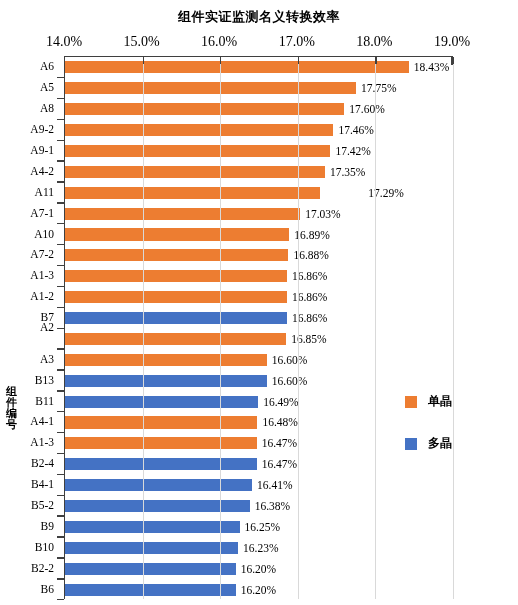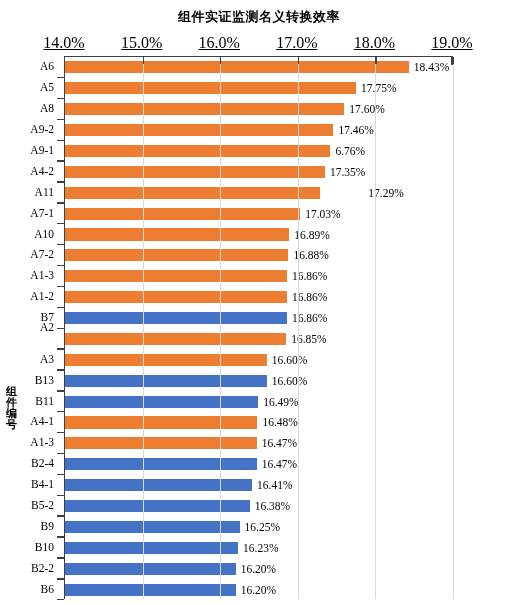--- a/index.html
+++ b/index.html
@@ -39,23 +39,22 @@
     position: absolute;
     left: 0;
     top: 34px;
     width: 518px;
     height: 16px;
   }
   .xtick-label {
     position: absolute;
     top: 0;
     transform: translateX(-50%);
-    font-size: 16px;
+    font-size: 14px;
     white-space: nowrap;
-    text-decoration: underline;
   }
 
   
   .plot-area {
     position: absolute;
     left: 64px;
     top: 56px;
     width: 388px;
     height: 543px;
     border-top: 1.6px solid #3f3f3f;
@@ -245,21 +244,21 @@
         <div class="bar-row" style="top: 46.155px; height: 12.1131px;">
           <div class="bar" style="width: 279.36px; background: rgb(237, 125, 49);"></div>
           <div class="bar-value" style="left: 279.36px;">17.60%</div>
         </div>
         <div class="bar-row" style="top: 67.0396px; height: 12.1131px;">
           <div class="bar" style="width: 268.496px; background: rgb(237, 125, 49);"></div>
           <div class="bar-value" style="left: 268.496px;">17.46%</div>
         </div>
         <div class="bar-row" style="top: 87.9242px; height: 12.1131px;">
           <div class="bar" style="width: 265.392px; background: rgb(237, 125, 49);"></div>
-          <div class="bar-value" style="left: 265.392px;">6.76%</div>
+          <div class="bar-value" style="left: 265.392px;">17.42%</div>
         </div>
         <div class="bar-row" style="top: 108.809px; height: 12.1131px;">
           <div class="bar" style="width: 259.96px; background: rgb(237, 125, 49);"></div>
           <div class="bar-value" style="left: 259.96px;">17.35%</div>
         </div>
         <div class="bar-row" style="top: 129.693px; height: 12.1131px;">
           <div class="bar" style="width: 255.304px; background: rgb(237, 125, 49);"></div>
           <div class="bar-value" style="left: 255.304px; padding-left: 48px;">17.29%</div>
         </div>
         <div class="bar-row" style="top: 150.578px; height: 12.1131px;">
@@ -345,20 +344,30 @@
       <div class="top-tick" style="left: 155.2px; background: rgb(63, 63, 63);"></div>
       <div class="gridline" style="left: 232.8px; background: rgb(217, 217, 217);"></div>
       <div class="top-tick" style="left: 232.8px; background: rgb(63, 63, 63);"></div>
       <div class="gridline" style="left: 310.4px; background: rgb(217, 217, 217);"></div>
       <div class="top-tick" style="left: 310.4px; background: rgb(63, 63, 63);"></div>
       <div class="gridline" style="left: 388px; background: rgb(217, 217, 217);"></div>
       <div class="top-tick" style="left: 388px; background: rgb(63, 63, 63);"></div>
       <div class="axis-end-tick" style="left: 386.4px; background: rgb(63, 63, 63);"></div>
     </div>
 
+  <div class="legend">
+      <div class="legend-item">
+        <div class="legend-swatch" style="background: rgb(237, 125, 49);"></div>
+        <div class="legend-text">单晶</div>
+      </div>
+      <div class="legend-item">
+        <div class="legend-swatch" style="background: rgb(68, 114, 196);"></div>
+        <div class="legend-text">多晶</div>
+      </div>
+    </div>
 
 <div class="ytick" style="top: 76.8846px; background: rgb(63, 63, 63);"></div>
     <div class="ytick" style="top: 97.7692px; background: rgb(63, 63, 63);"></div>
     <div class="ytick" style="top: 118.654px; background: rgb(63, 63, 63);"></div>
     <div class="ytick" style="top: 139.538px; background: rgb(63, 63, 63);"></div>
     <div class="ytick" style="top: 160.423px; background: rgb(63, 63, 63);"></div>
     <div class="ytick" style="top: 181.308px; background: rgb(63, 63, 63);"></div>
     <div class="ytick" style="top: 202.192px; background: rgb(63, 63, 63);"></div>
     <div class="ytick" style="top: 223.077px; background: rgb(63, 63, 63);"></div>
     <div class="ytick" style="top: 243.962px; background: rgb(63, 63, 63);"></div>

